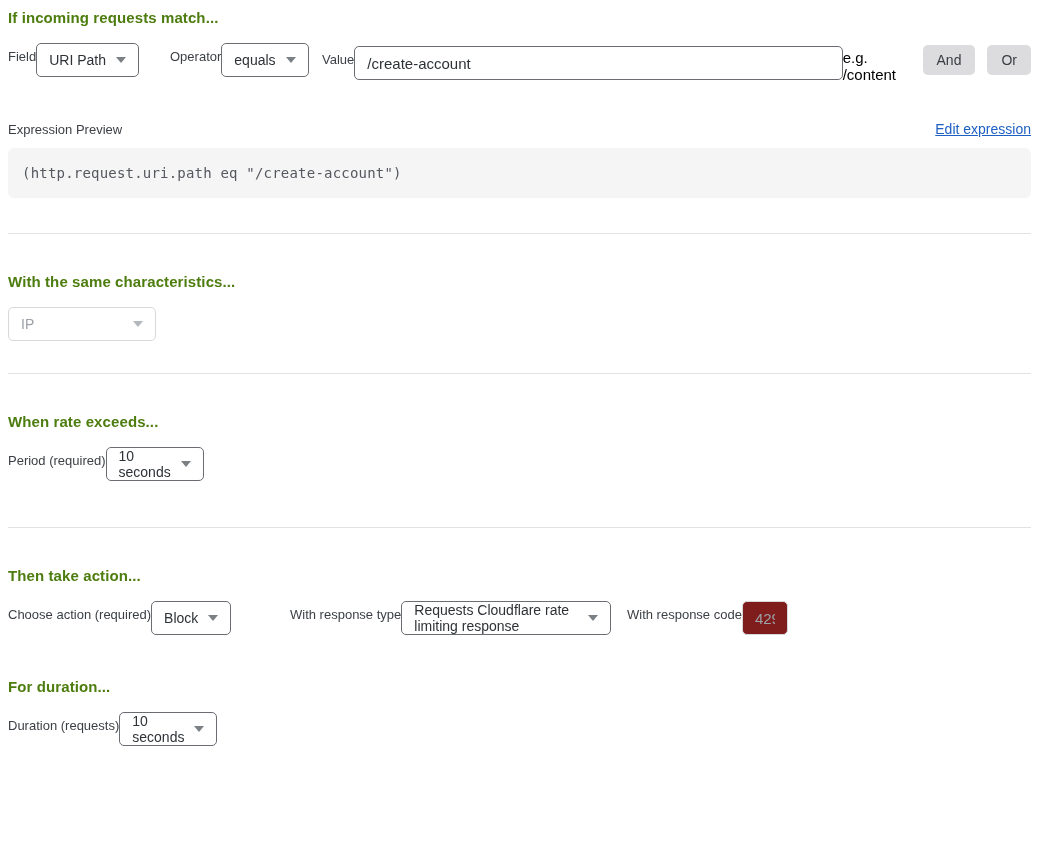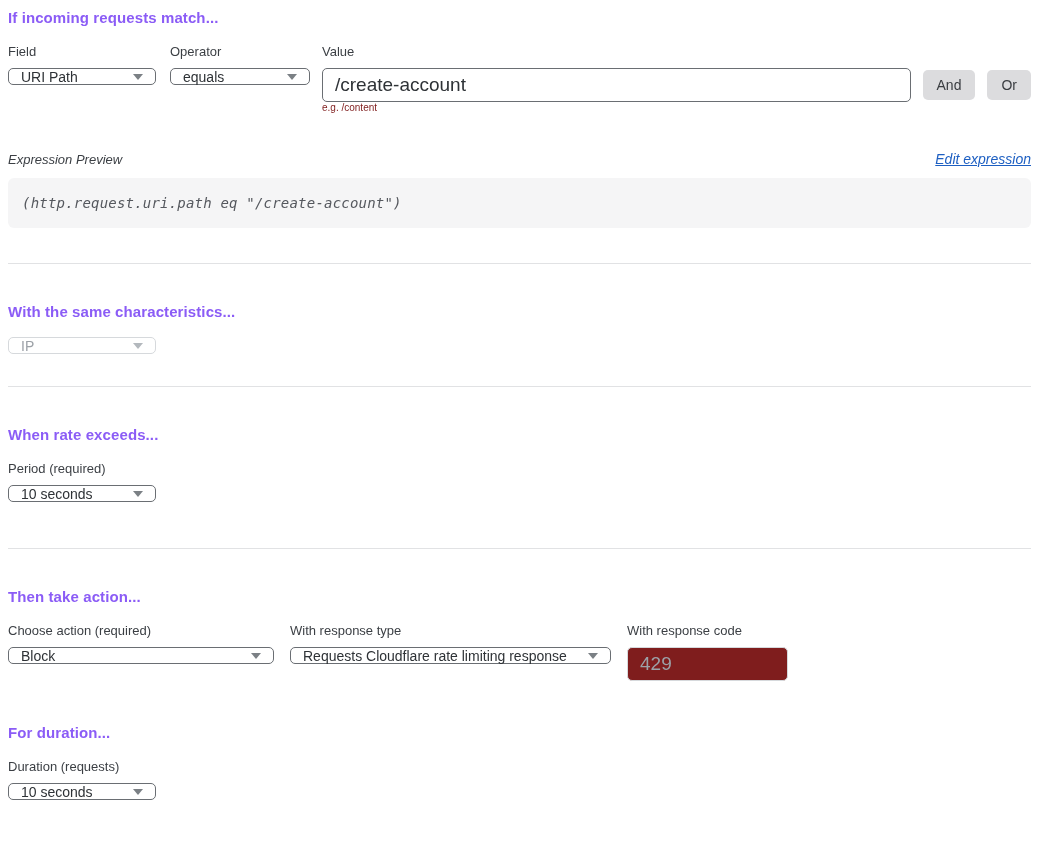--- a/index.html
+++ b/index.html
@@ -6,69 +6,69 @@
   html, body { background: #ffffff; }
   body {
     width: 1048px; height: 842px;
     font-family: "Liberation Sans", "DejaVu Sans", sans-serif;
     color: #2e3236;
     overflow: hidden;
   }
   .page { padding: 8px 17px 8px 8px; width: 1048px; height: 842px; }
 
   h2.section-heading {
-    font-size: 15px; font-weight: bold; color: #8b5cf6;
+    font-size: 15px; font-weight: bold; color: #4d7c0f;
     line-height: 19px; margin: 0 0 16px 0;
     letter-spacing: .1px;
   }
 
   .form-row { display: flex; align-items: flex-start; }
-  .field-col { display: flex; flex-direction: column; }
+  .field-col { display: flex; flex-direction: row; align-items: center; }
   .field-label {
     font-size: 13px; color: #3b3f44; line-height: 17px;
     margin-bottom: 8px; white-space: nowrap;
   }
   .label-spacer { height: 25px; }
 
   .select {
-    height: 17px; border: 1px solid #6a6e73; border-radius: 5px;
+    height: 34px; border: 1px solid #6a6e73; border-radius: 5px;
     background: #ffffff; display: flex; align-items: center;
     justify-content: space-between; padding: 0 12px;
     font-size: 14px; color: #2e3236; cursor: pointer; user-select: none;
   }
   .select .chev {
     width: 0; height: 0; margin-left: 10px; flex: none;
     border-left: 5px solid transparent; border-right: 5px solid transparent;
     border-top: 6px solid #7b8085;
   }
   .select.disabled {
     border-color: #d6d9dc; color: #9ca1a7; cursor: default;
   }
   .select.disabled .chev { border-top-color: #b3b8bd; }
 
   input.text-input {
     height: 34px; border: 1px solid #6a6e73; border-radius: 5px;
-    padding: 0 12px; font-size: 19px; color: #2e3236; width: 100%;
+    padding: 0 12px; font-size: 15px; color: #2e3236; width: 100%;
     font-family: "Liberation Sans", "DejaVu Sans", sans-serif;
     background: #ffffff; outline: none;
   }
   input.text-input:disabled {
     background: #7f1d1d; border-color: #d6d9dc; color: #9ca1a7;
   }
 
-  .helper-text { font-size: 10px; color: #7f1d1d; }
+  .helper-text { font-size: 15px; color: #000000; margin-top: 6px; }
 
   .logic-btn {
     height: 30px; margin-top: 2px; padding: 0 14px;
     background: #dcdcde; border: none; border-radius: 5px;
     font-size: 14px; color: #3a3d41; cursor: pointer;
     font-family: "Liberation Sans", "DejaVu Sans", sans-serif;
   }
 
-  .expr-section { margin-top: 38px; font-style: italic; }
+  .expr-section { margin-top: 38px; }
   .expr-header { display: flex; align-items: flex-end; justify-content: space-between; margin-bottom: 10px; }
   .expr-label { font-size: 13px; color: #3b3f44; line-height: 17px; }
   .edit-link {
     font-size: 14px; color: #1d5fc2; text-decoration: underline;
     cursor: pointer; line-height: 17px;
   }
   .expr-box {
     background: #f5f5f6; border-radius: 6px; height: 50px;
     display: flex; align-items: center; padding: 0 14px;
     font-family: "DejaVu Sans Mono", "Liberation Mono", monospace;

